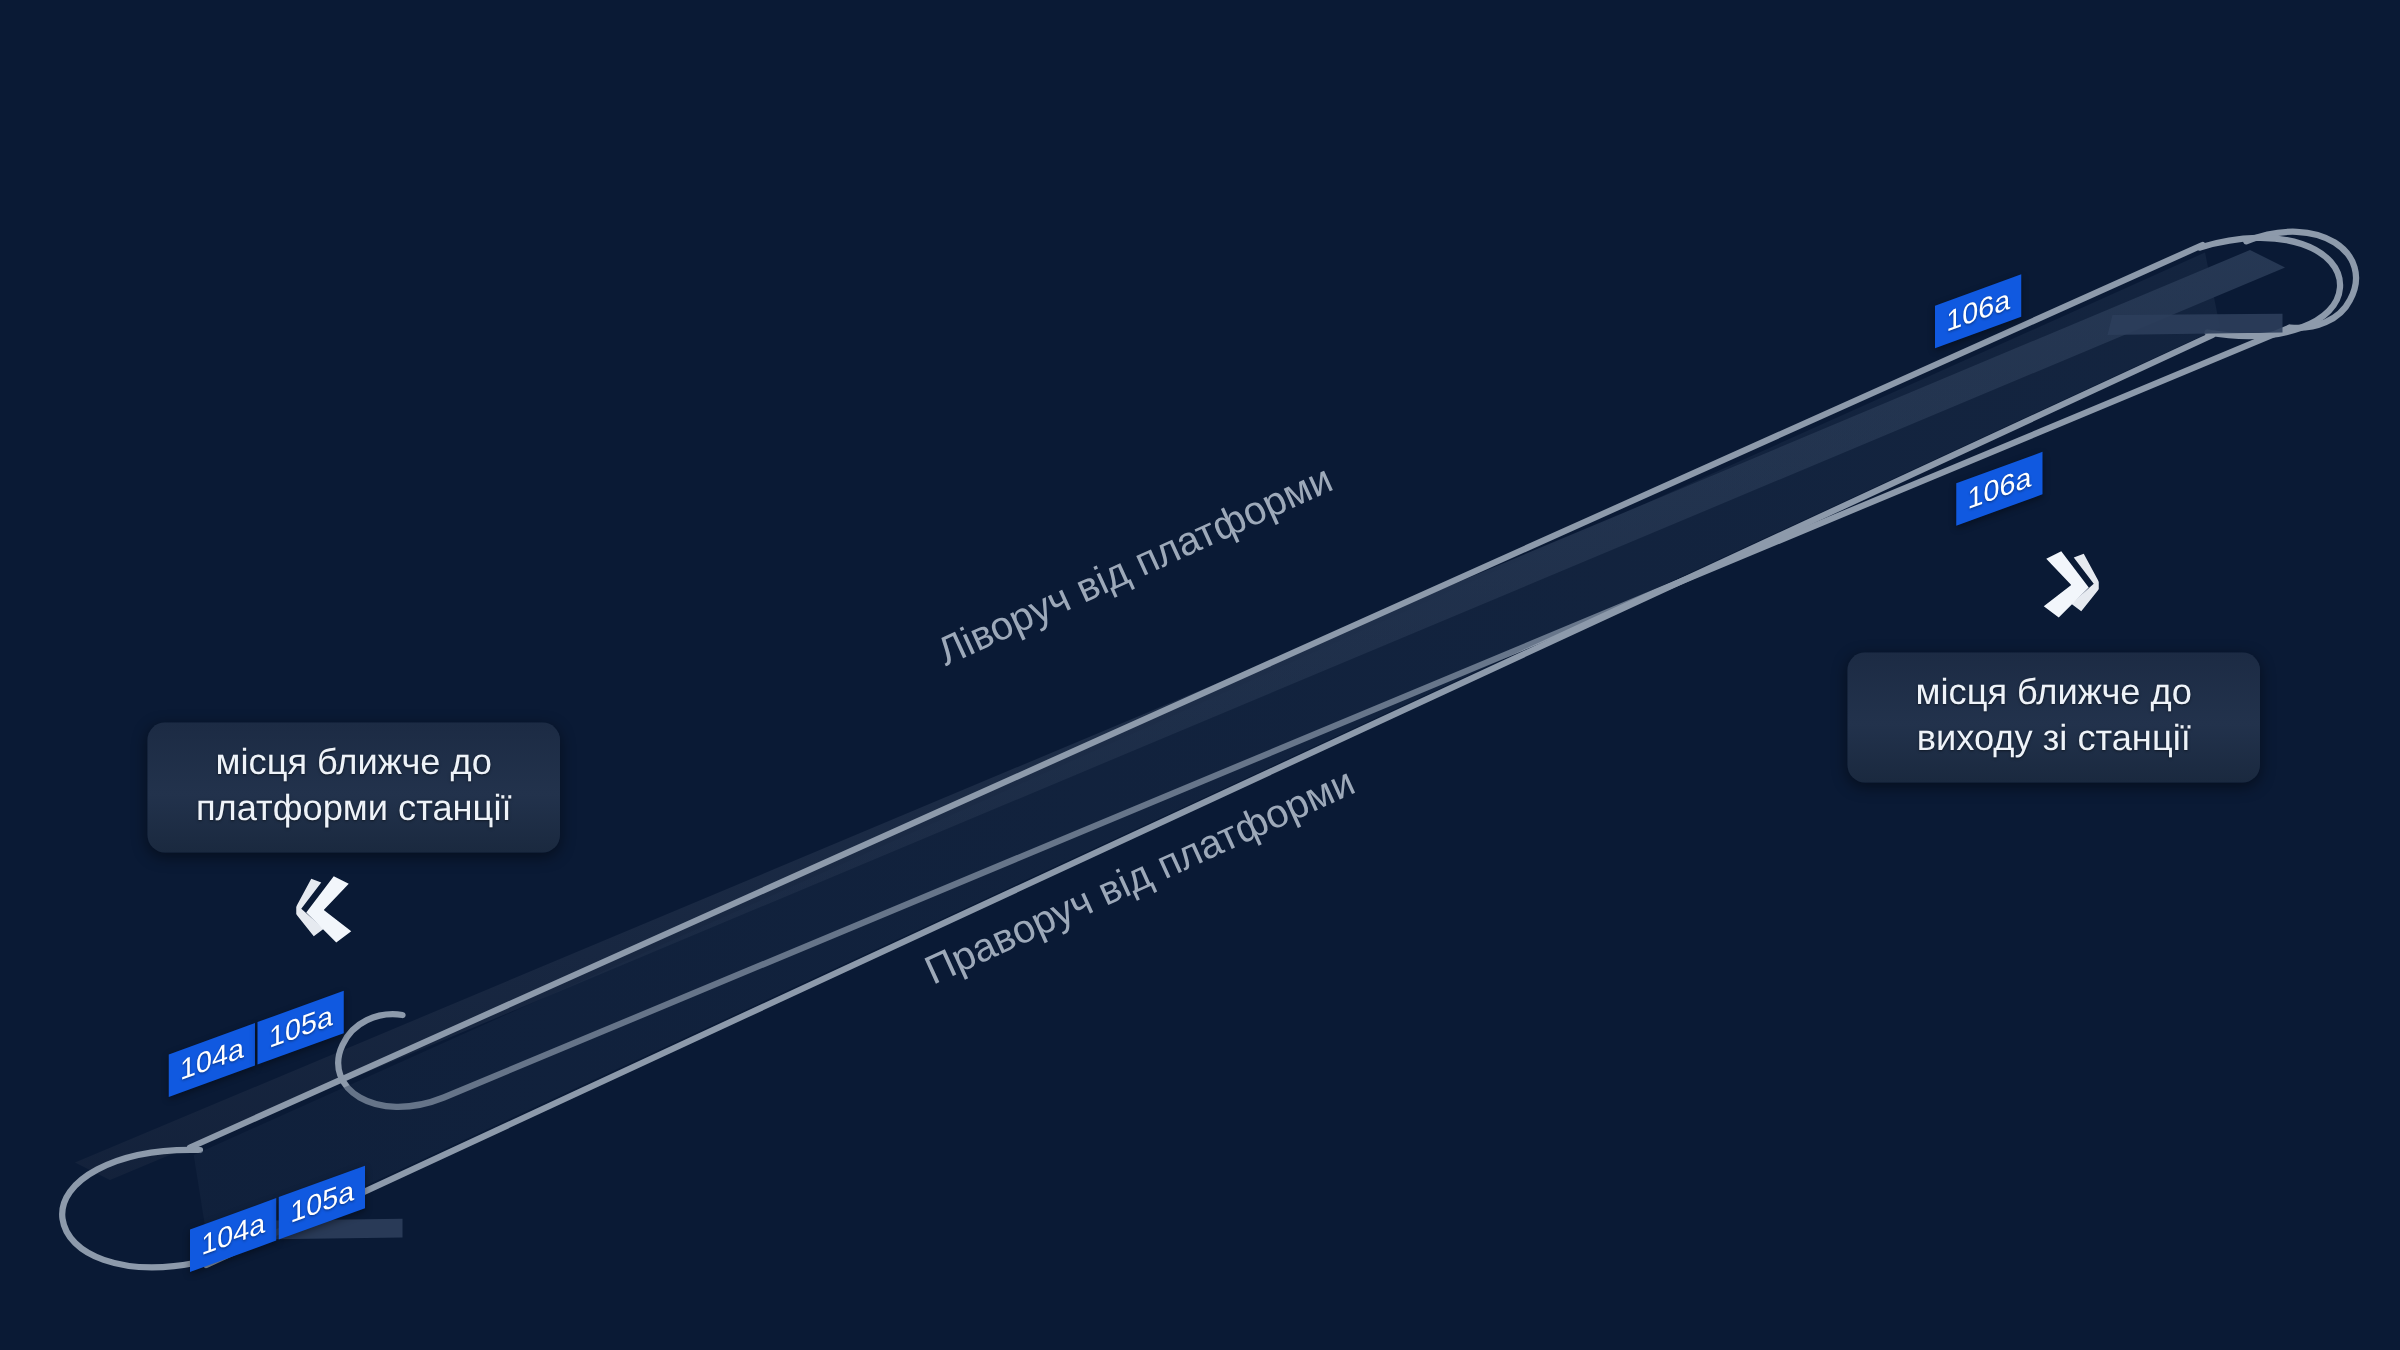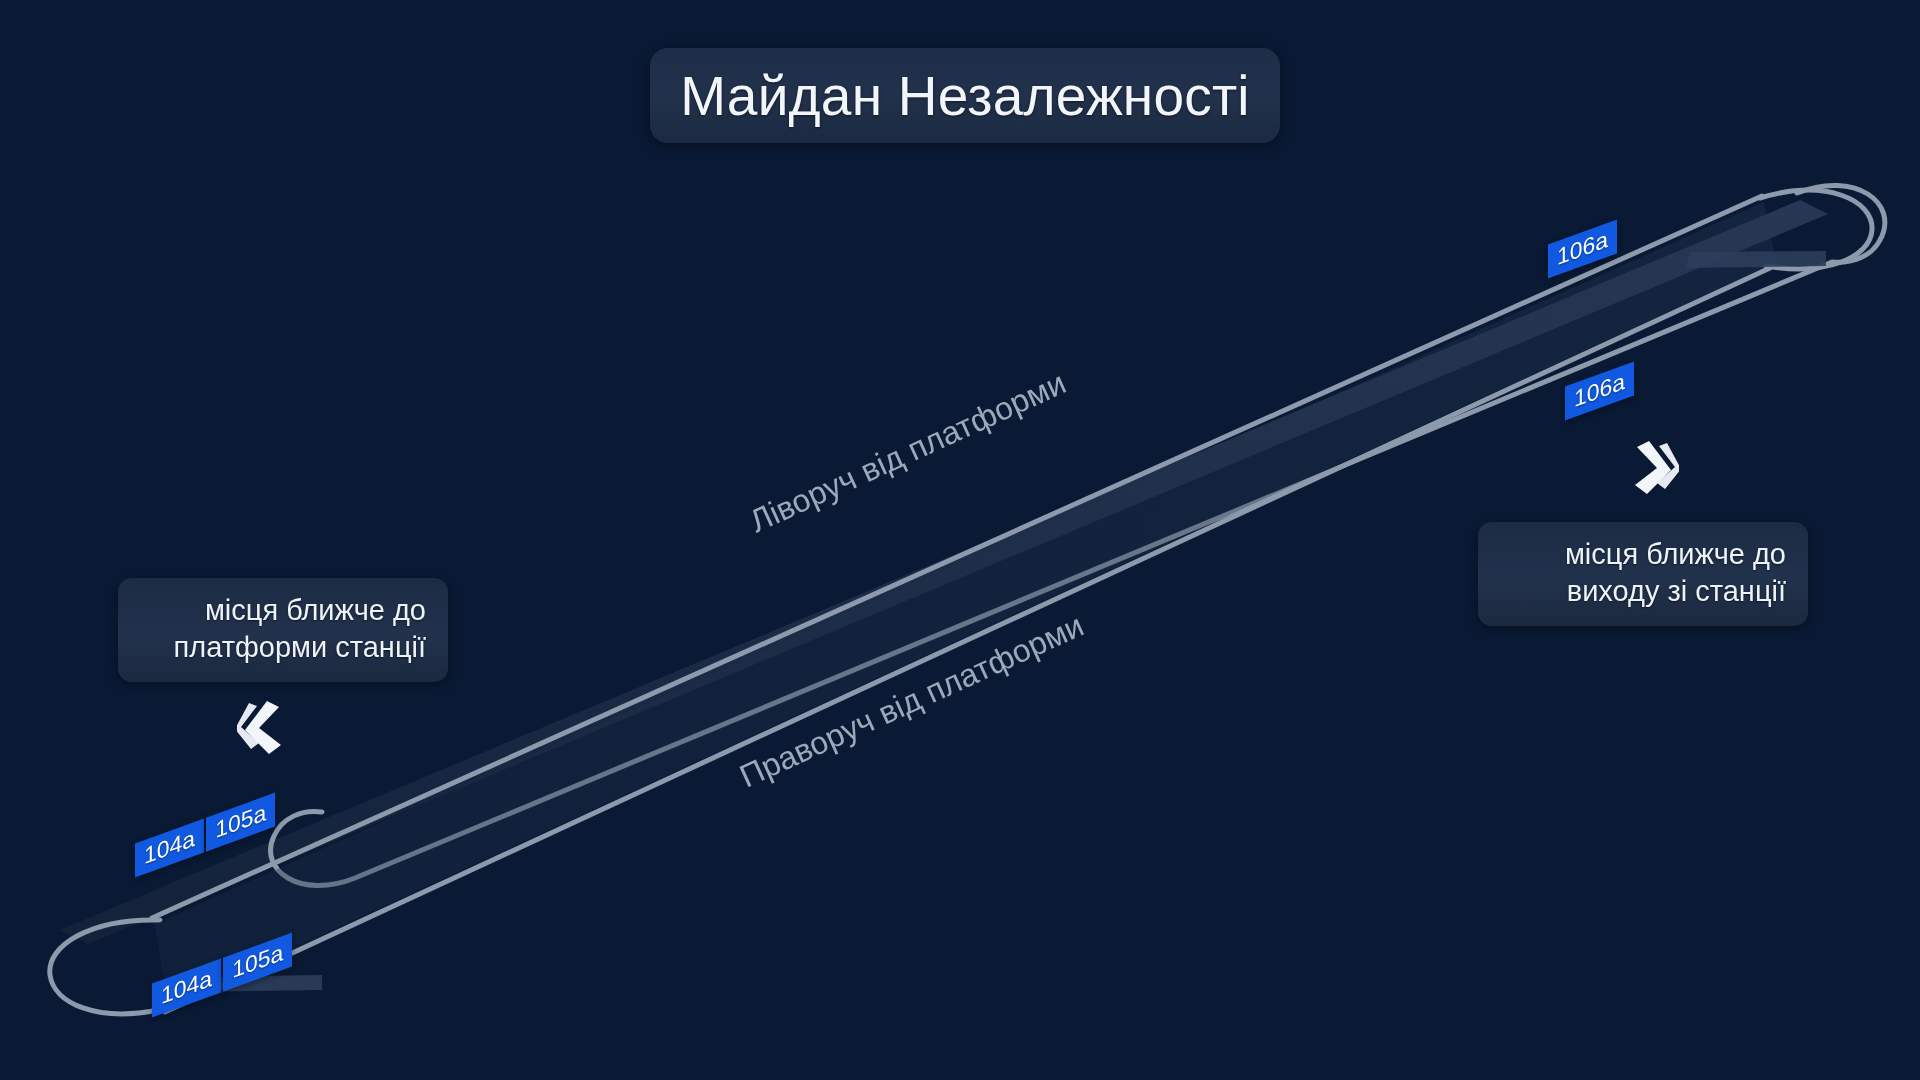--- a/index.html
+++ b/index.html
@@ -41,21 +41,21 @@
   }
 
   
   .callout {
     position:absolute;
     border-radius:14px;
     background:linear-gradient(180deg,#1c2b44 0%, #22324c 55%, #1a293f 100%);
     color:#eef3f9;
     font-size:29px;
     line-height:1.28;
-    text-align:right;
+    text-align:center;
     padding:14px 22px 16px;
     box-shadow:0 3px 12px rgba(0,0,0,.45);
     white-space:pre-line;
     text-shadow:0 1px 2px rgba(0,0,0,.5);
   }
   #callout-left  { left:118px;  top:578px; width:330px; }
   #callout-right { left:1478px; top:522px; width:330px; }
 
   
   .chevron {
@@ -155,23 +155,20 @@
 
     <g>
       <path d="M 1690 252 L 1826 251 L 1826 266 L 1686 268 Z" fill="#2c3e5b" opacity="0.9"></path>
     </g>
 
     <g>
       <path d="M 178 977 L 322 975 L 322 990 L 176 992 Z" fill="#2c3e5b" opacity="0.9"></path>
     </g>
   </svg>
 
-  <div id="title-box">
-    <span id="title-text">Майдан Незалежності</span>
-  </div>
 
   <div id="label-left-of-platform" class="track-label">Ліворуч від платформи</div>
 
   <div id="label-right-of-platform" class="track-label">Праворуч від платформи</div>
 
   <div id="callout-left" class="callout">місця ближче до
 платформи станції</div>
 
   <svg id="arrow-left" class="chevron" viewBox="0 0 66 62">
     <g fill="#f2f6fb">

